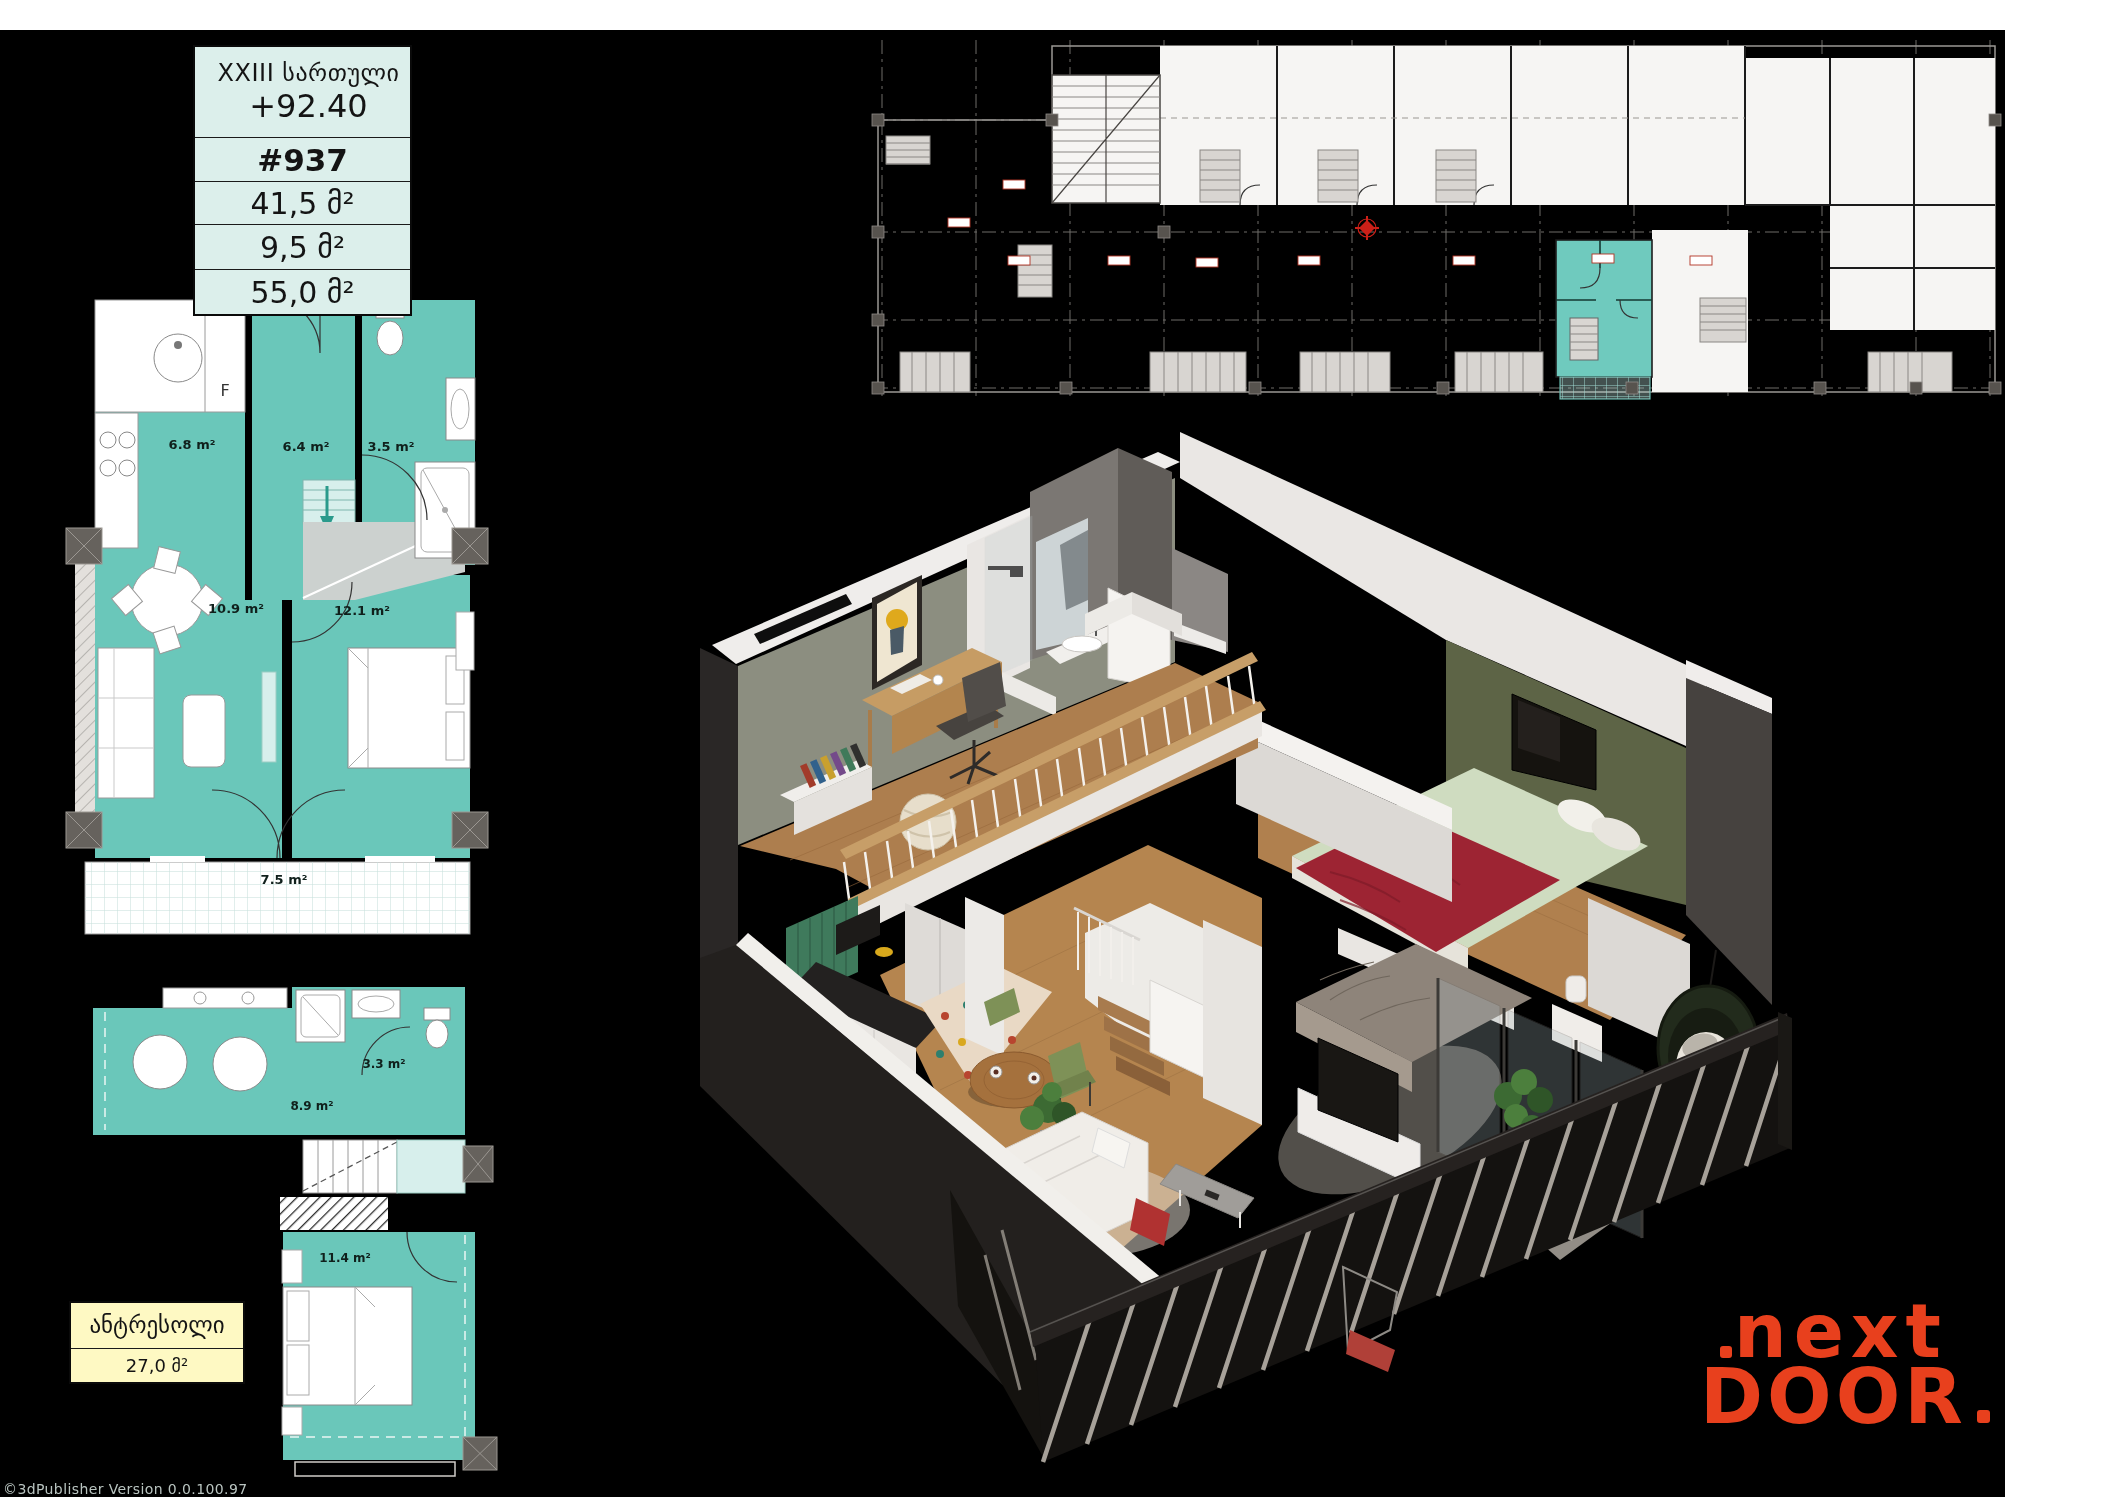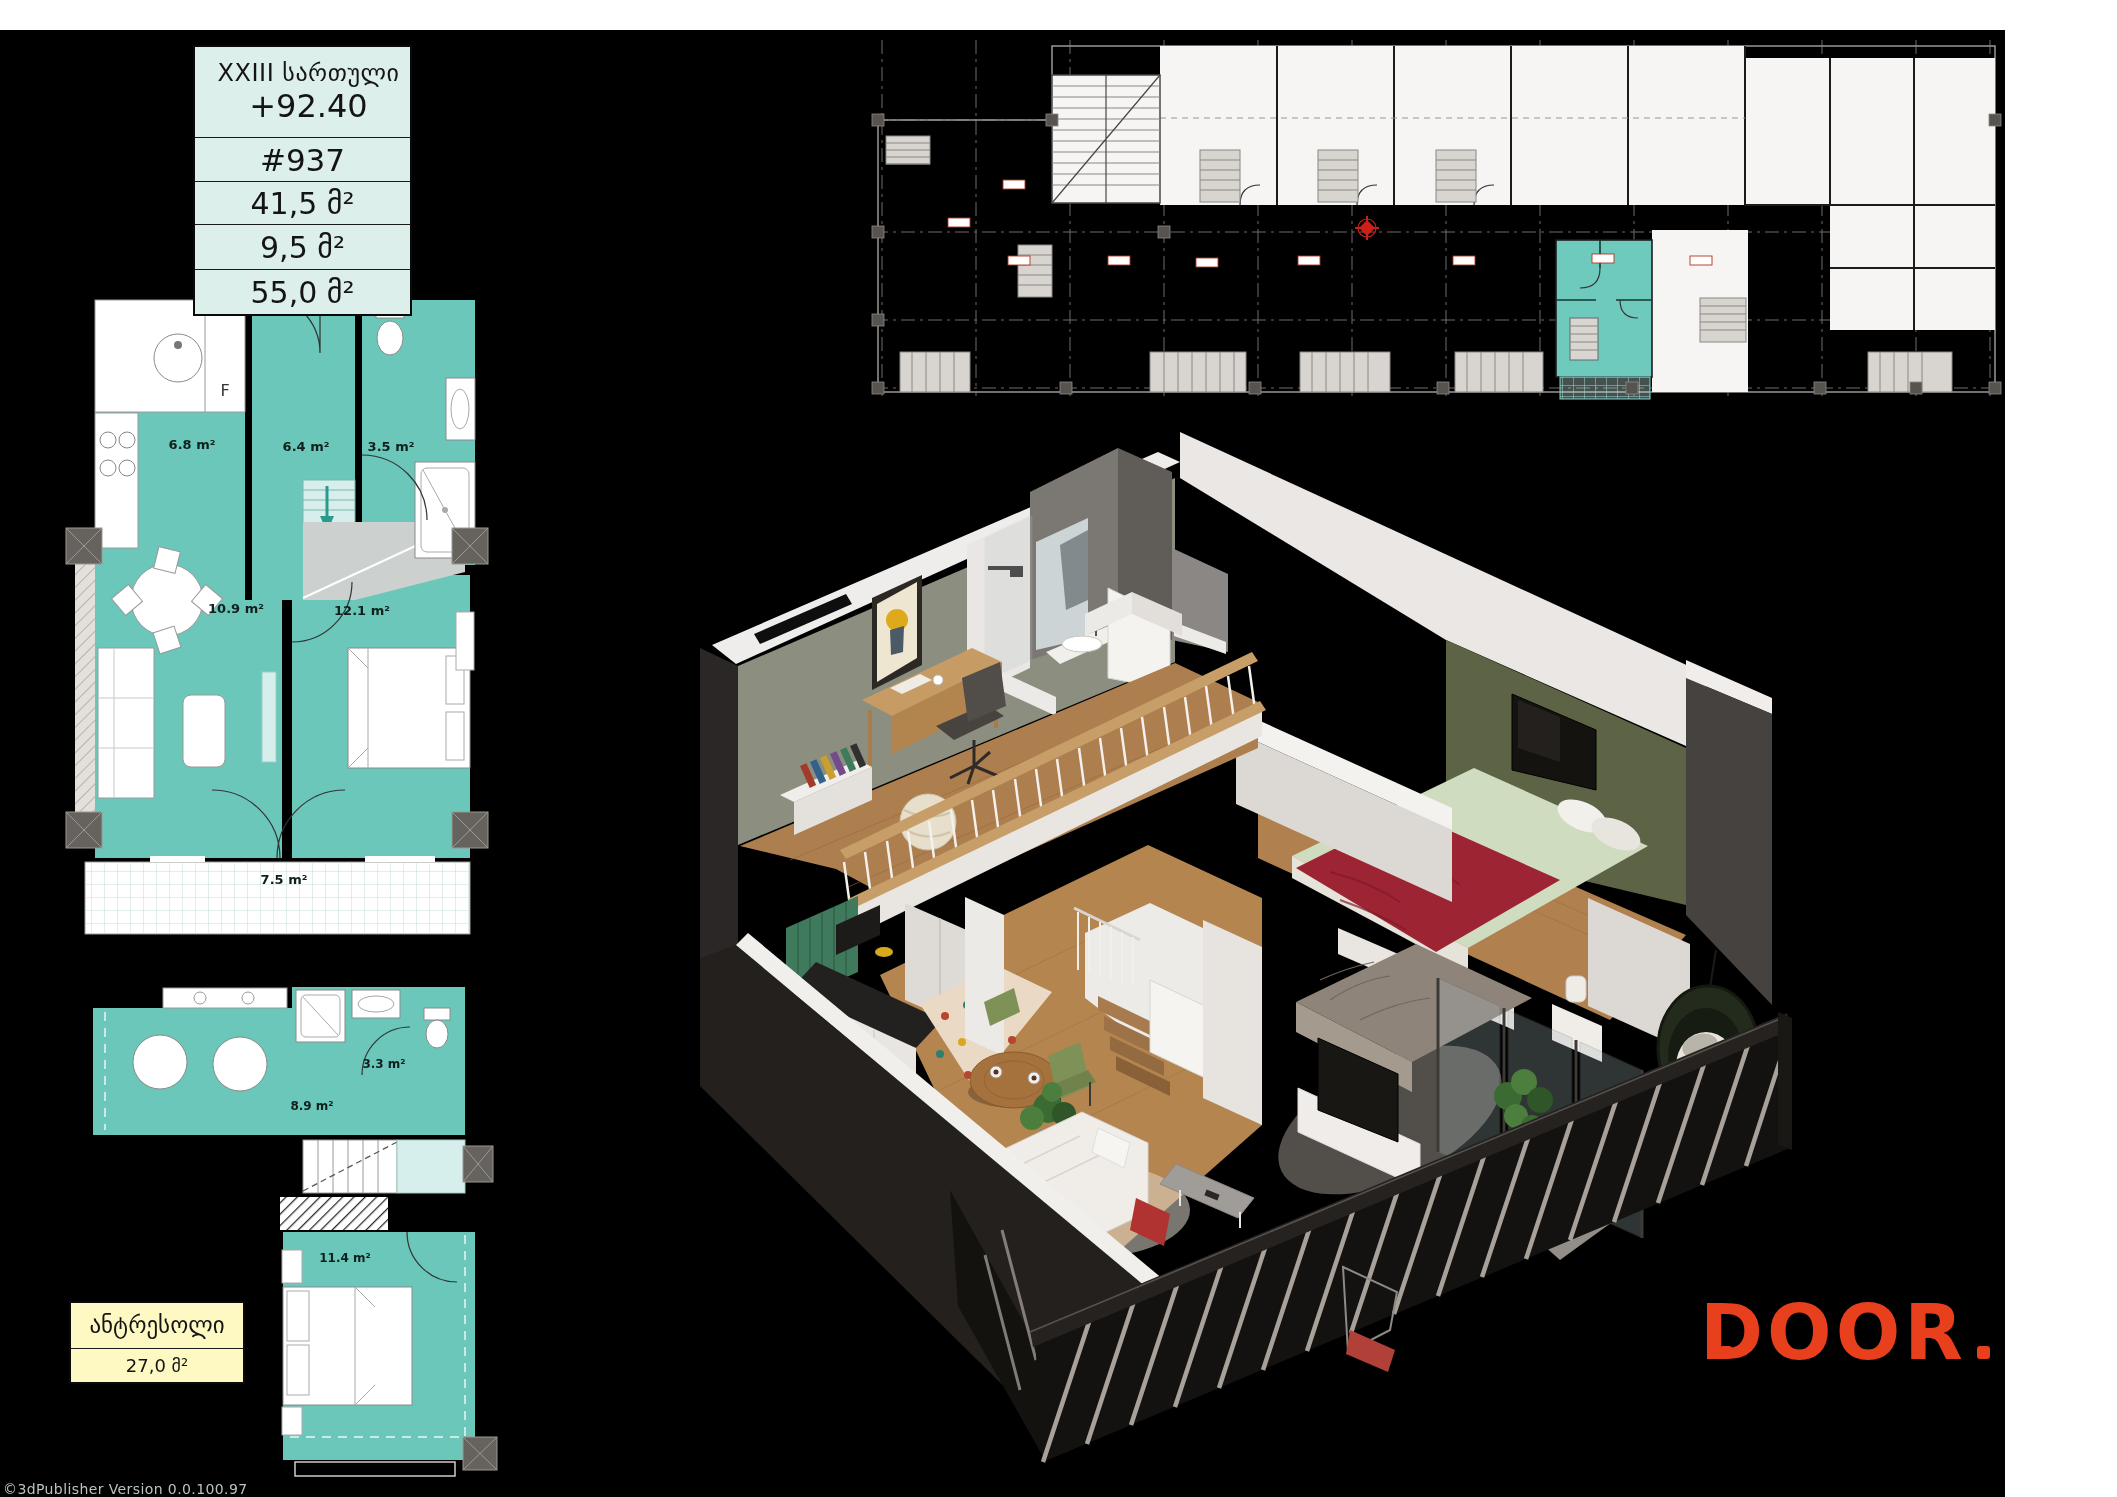--- a/index.html
+++ b/index.html
@@ -7,21 +7,21 @@
         font-family:"DejaVu Sans",sans-serif;}
   .canvas{position:absolute;left:0;top:30px;width:2005px;height:1467px;background:#000;}
   svg{position:absolute;left:0;top:0;}
 
   
   .info-table{position:absolute;left:193px;top:45px;width:219px;background:#dcefeb;
               border:2px solid #0a0a0a;box-sizing:border-box;color:#141414;text-align:center;}
   .info-row{border-top:1.6px solid #1a1a1a;display:flex;flex-direction:column;justify-content:center;}
   .info-row:first-child{border-top:none;}
   .r-head{height:90px;margin-left:12px;}
-  .r-unit{height:43px;}
+  .r-unit{height:43px;font-weight:bold;}
   .r-a1{height:42px;}
   .r-a2{height:44px;}
   .r-a3{height:44px;}
   .t-floor{font-size:24px;letter-spacing:.5px;}
   .t-elev{font-size:32px;}
   .t-num{font-size:31px;}
   .t-area{font-size:30px;}
 
   
   .mezz-box{position:absolute;left:69px;top:1301px;width:176px;background:#fef9c3;
@@ -521,17 +521,18 @@
       </div>
   </div>
 
   <div class="mezz-box">
     <div class="mezz-title">ანტრესოლი</div>
     <div class="mezz-area">27,0 მ²</div>
   </div>
 
   <div class="logo">
     <span class="logo-dot"></span>
+    <div class="logo-l1">next</div>
     <div class="logo-l2"><span>DOOR</span><span class="logo-period"></span></div>
   </div>
 
   <div class="footer-note">©3dPublisher Version 0.0.100.97</div>
 </div>
 
 </body></html>

